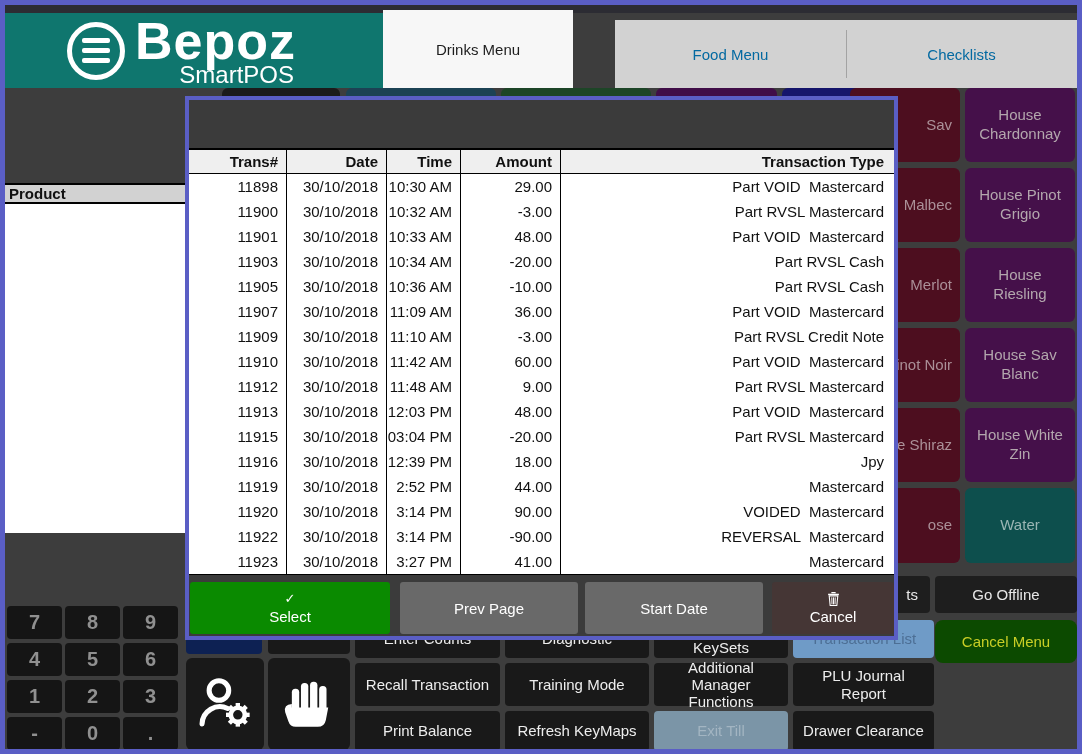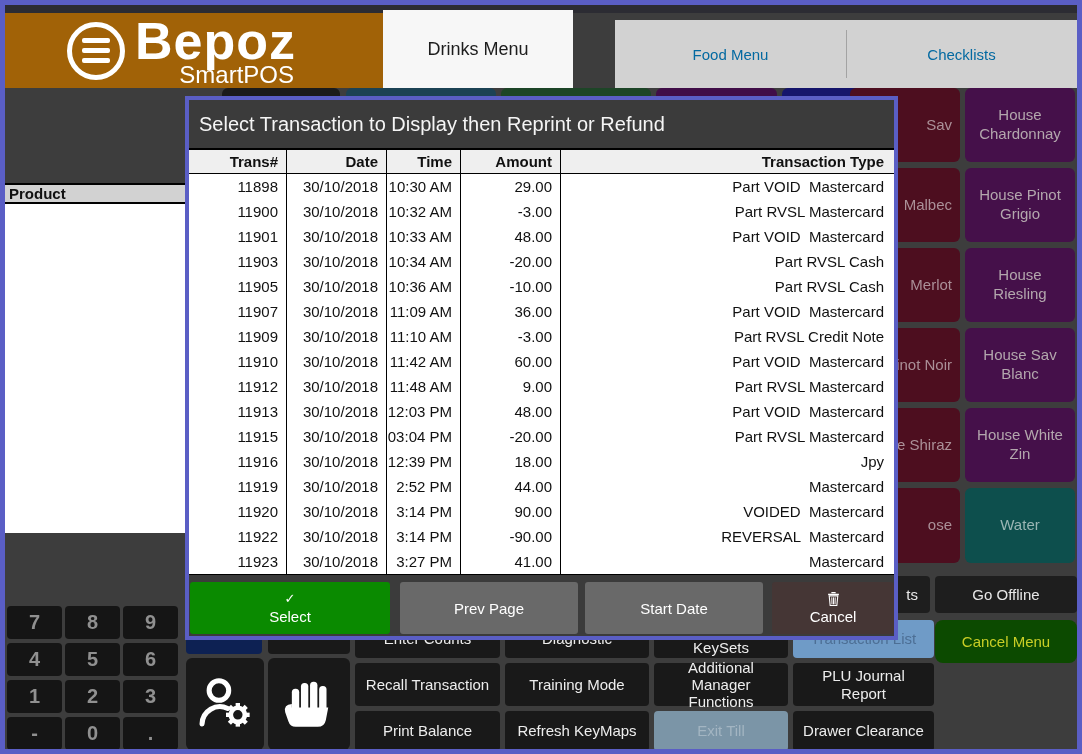--- a/index.html
+++ b/index.html
@@ -2,28 +2,28 @@
 <html><head>
 <meta charset="utf-8">
 <style>
   html,body{margin:0;padding:0;background:#fff;}
   *{box-sizing:border-box;font-family:"Liberation Sans","DejaVu Sans",sans-serif;}
   .app{position:relative;width:1082px;height:754px;border:5px solid #5a5ec5;background:#3d3d3d;overflow:hidden;}
   .layer{position:absolute;inset:0;}
 
   
   .topstrip{position:absolute;left:0;top:0;width:1072px;height:8px;background:#2c2c33;}
-  .logo-area{position:absolute;left:0;top:8px;width:378px;height:75px;background:#a16207;display:flex;align-items:center;padding-left:62px;}
+  .logo-area{position:absolute;left:0;top:8px;width:378px;height:75px;background:#0f766e;display:flex;align-items:center;padding-left:62px;}
   .logo-circle{width:58px;height:58px;border:5px solid #fff;border-radius:50%;display:flex;flex-direction:column;justify-content:center;align-items:center;gap:5px;flex:0 0 auto;}
   .logo-circle i{display:block;width:28px;height:5px;background:#fff;border-radius:2px;}
   .brand-wrap{display:flex;flex-direction:column;align-items:flex-end;margin-left:10px;}
   .brand{font-size:52px;font-weight:bold;color:#fff;line-height:1;letter-spacing:1px;}
   .brand-sub{font-size:24px;color:#fff;line-height:1;margin-top:-4px;margin-right:2px;}
   .tabs{position:absolute;left:378px;top:0;width:694px;height:83px;}
-  .tab-active{position:absolute;left:0;top:5px;width:190px;height:78px;background:#f7f7f7;color:#1d1d1d;font-size:18px;display:flex;align-items:center;justify-content:center;}
+  .tab-active{position:absolute;left:0;top:5px;width:190px;height:78px;background:#f7f7f7;color:#1d1d1d;font-size:15px;display:flex;align-items:center;justify-content:center;}
   .tab-gray-block{position:absolute;left:232px;top:15px;width:462px;height:68px;background:#d2d2d2;display:flex;}
   .tab-inactive{flex:1;display:flex;align-items:center;justify-content:center;font-size:15px;color:#0369a1;}
   .tab-divider{position:absolute;left:50%;top:10px;width:1px;height:48px;background:#a3a3a3;}
 
   
   .product-header{position:absolute;left:0;top:178px;width:183px;height:21px;background:#d2d2d2;border-top:2px solid #000;border-bottom:2px solid #000;font-size:15px;font-weight:bold;color:#111;line-height:17px;padding-left:4px;}
   .product-list{position:absolute;left:0;top:199px;width:183px;height:329px;background:#fff;}
 
   
   .drink-bg{position:absolute;top:83px;height:475px;border-radius:6px;}
@@ -195,21 +195,20 @@
         <div class="mgr-btn lightblue">Exit Till</div>
         <div class="mgr-btn">Drawer Clearance</div>
       </div>
 
     <div class="ts-btn">ts</div>
     <div class="go-offline">Go Offline</div>
     <div class="cancel-menu">Cancel Menu</div>
   </div>
 
   <div class="modal">
-    <div class="m-title">Select Transaction to Display then Reprint or Refund</div>
     <div class="m-table">
       <div class="thead">
         <div class="th c0">Trans#</div>
         <div class="th c1">Date</div>
         <div class="th c2">Time</div>
         <div class="th c3">Amount</div>
         <div class="th c4">Transaction Type</div>
       </div>
       <div class="tbody">
           <div class="trow">

